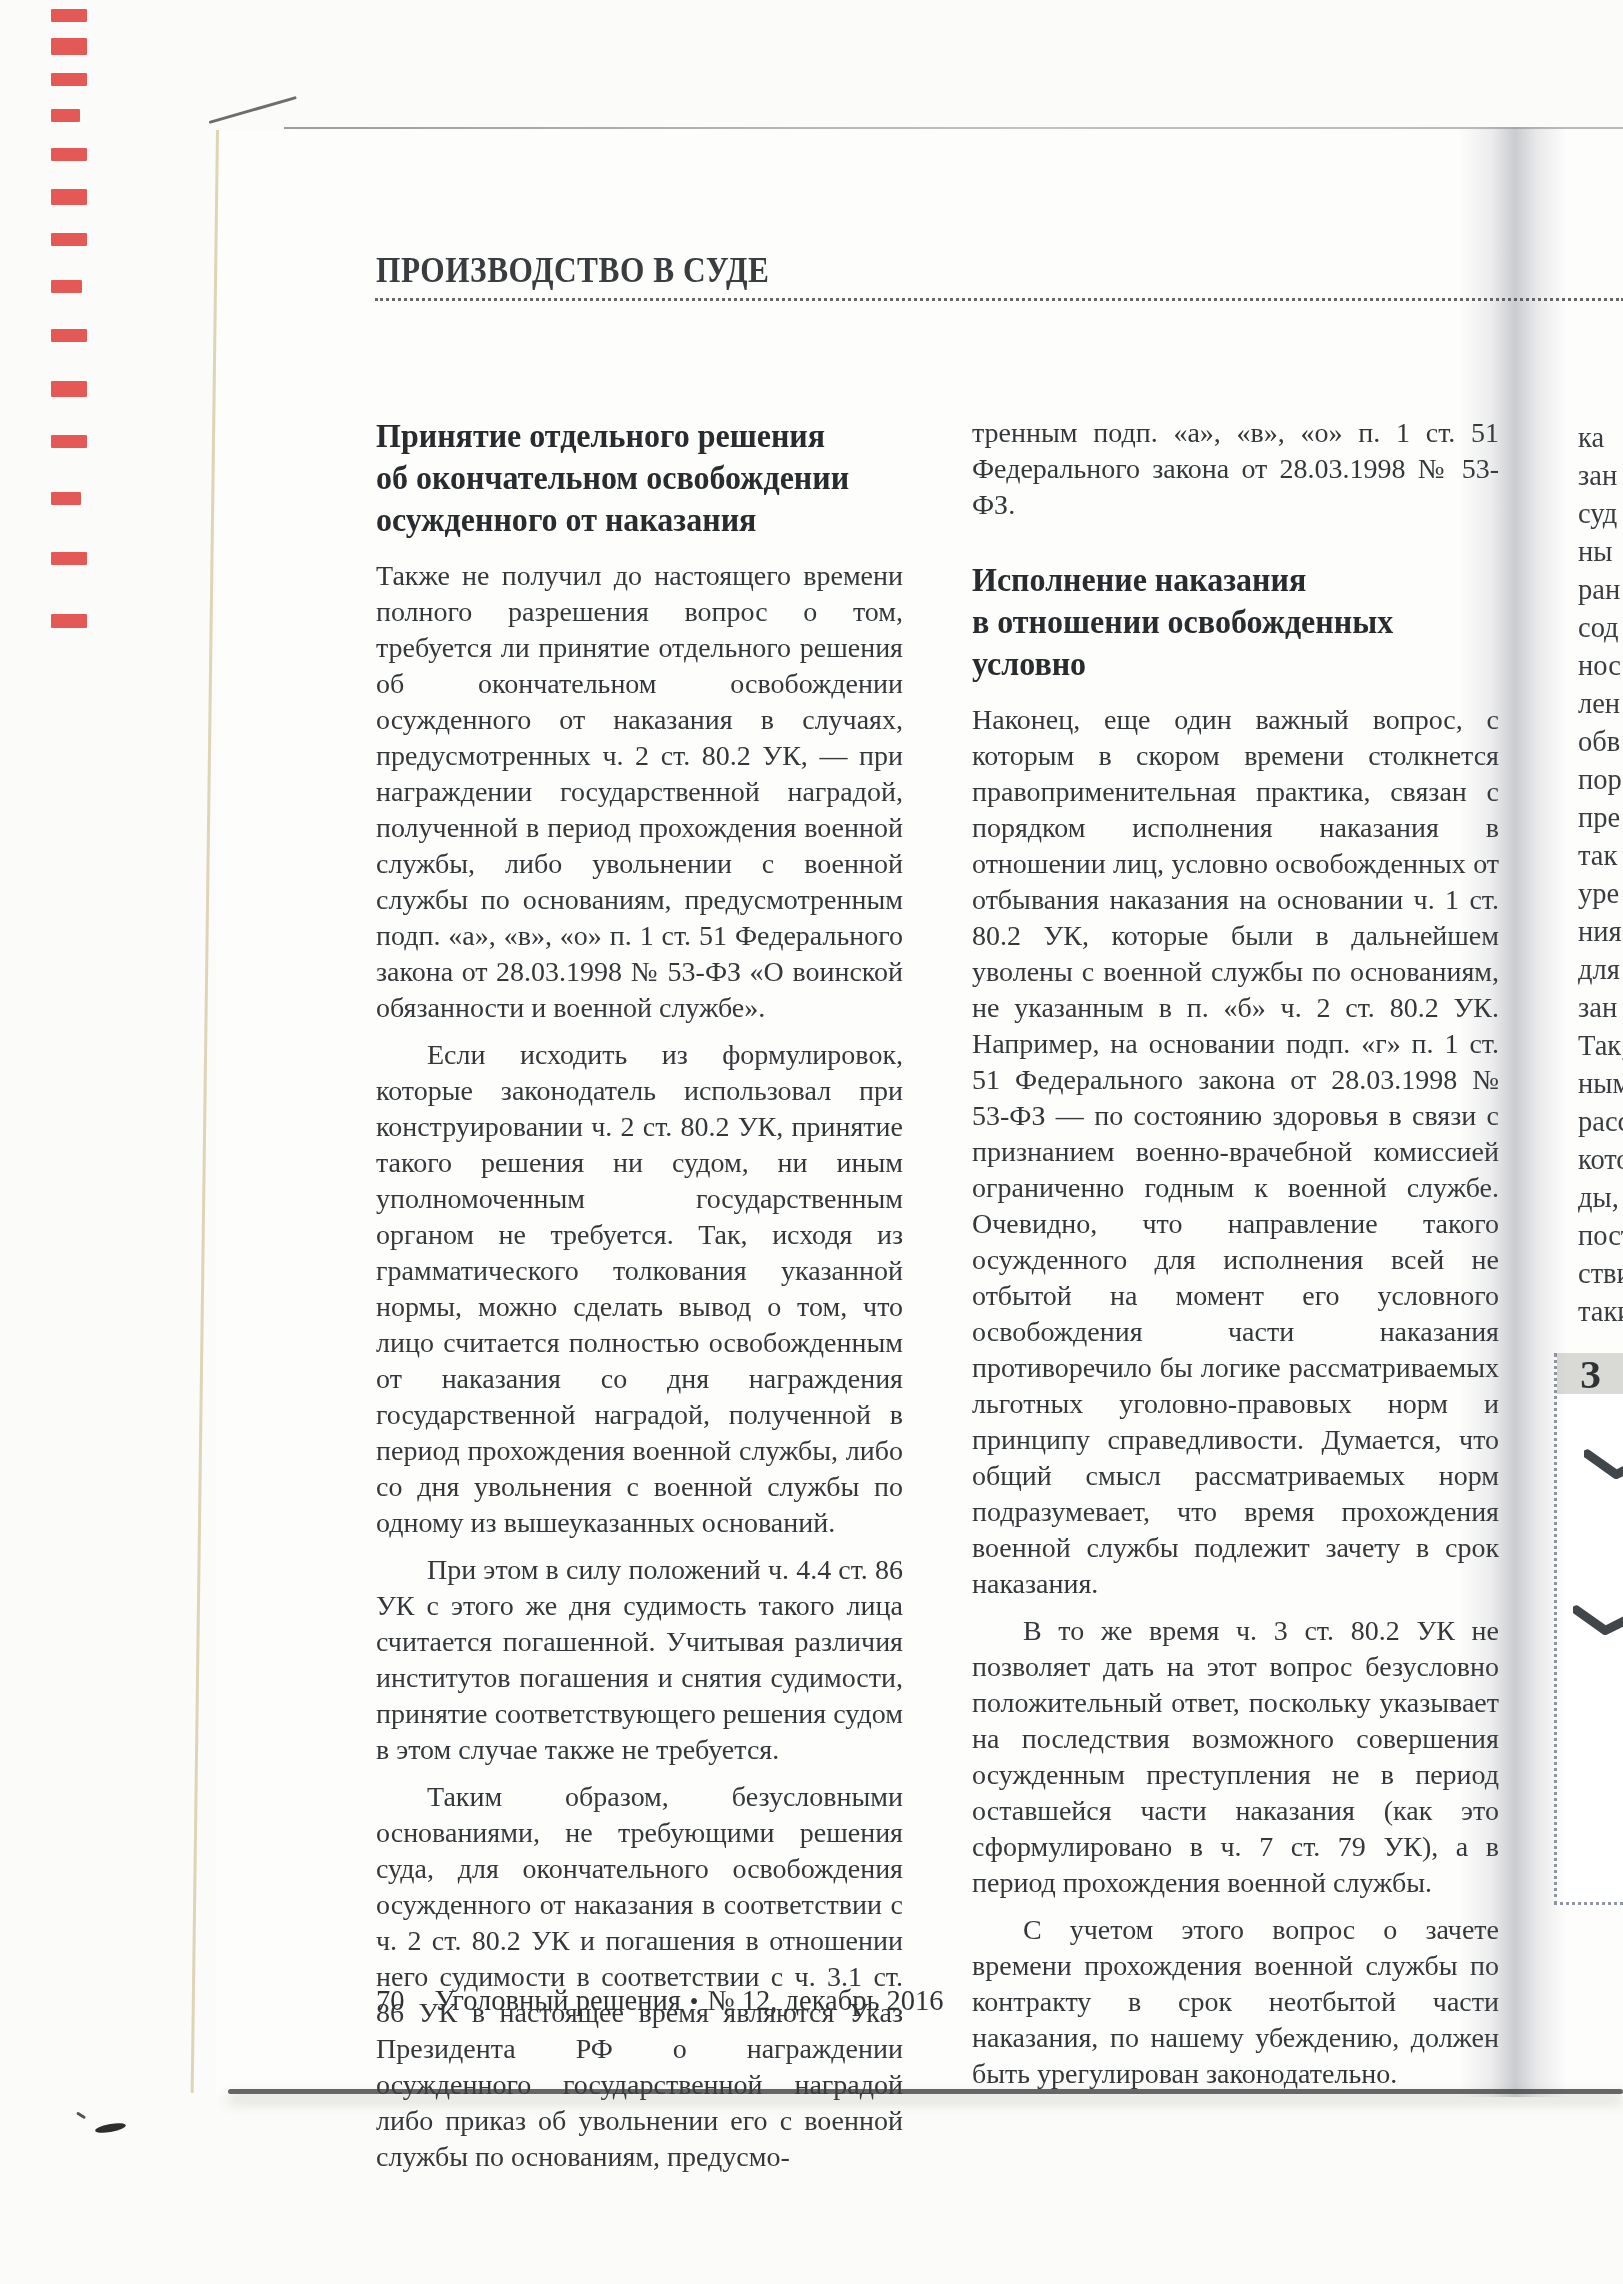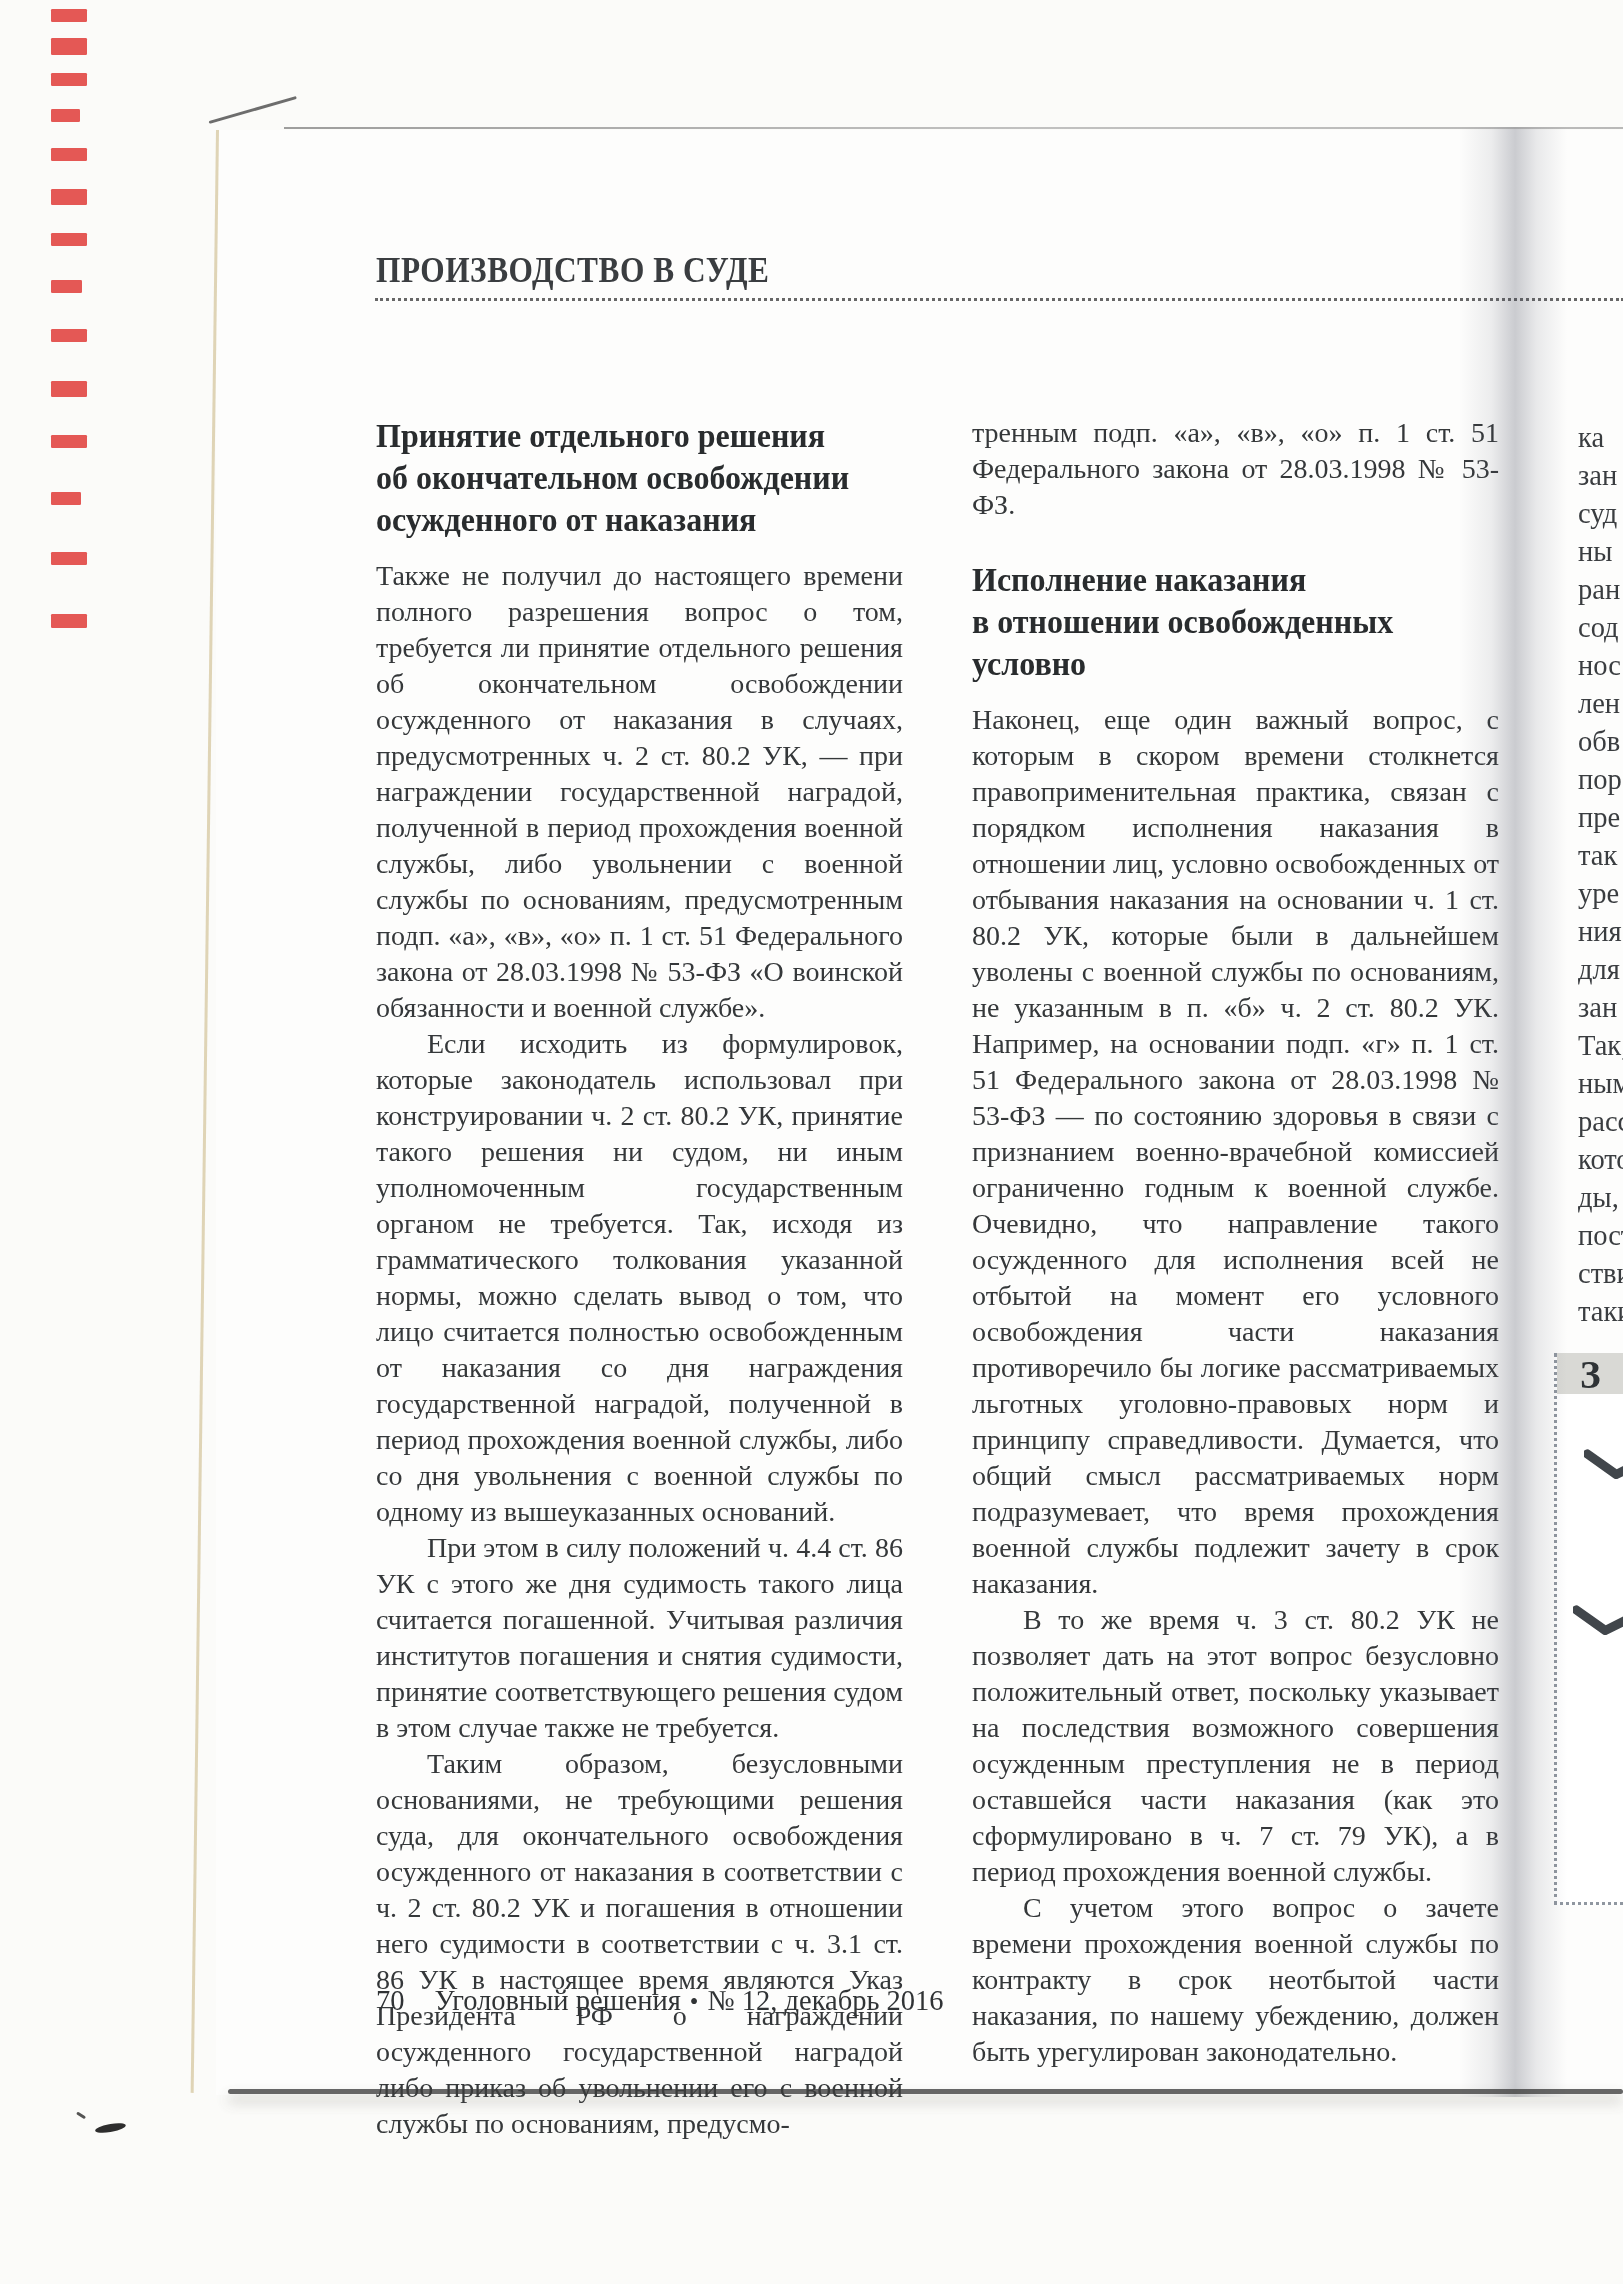--- a/index.html
+++ b/index.html
@@ -35,21 +35,21 @@
 
   
   .col{position:absolute;top:415px;width:527px;font-size:28px;line-height:36px;text-align:justify;z-index:10;}
   .col-left{left:376px;}
   .col-right{left:972px;}
   .art-h2{font-weight:bold;font-size:33px;line-height:42px;color:#292c2e;margin:0 0 17px 0;
           transform:scaleX(.97);transform-origin:left;text-align:left;}
   .col-right .art-h2{margin-top:36px;}
   .art-h2 .h2line{display:block;white-space:nowrap;}
   p.body-par{margin:0;}
-  p.indent{text-indent:51px;}
+  p.indent{text-indent:51px;margin-top:11px;}
 
   
   .footer{position:absolute;left:376px;top:1985px;z-index:10;display:flex;align-items:baseline;
           font-size:28.5px;color:#303335;}
   .footer .pgnum{margin-right:30px;}
   .footer .dot{margin:0 9px;font-size:24.6px;}
 
   
   .sliver-frags{position:absolute;left:1578px;top:419px;z-index:10;font-size:28.5px;line-height:38px;
                 color:#3a3d40;white-space:nowrap;}

